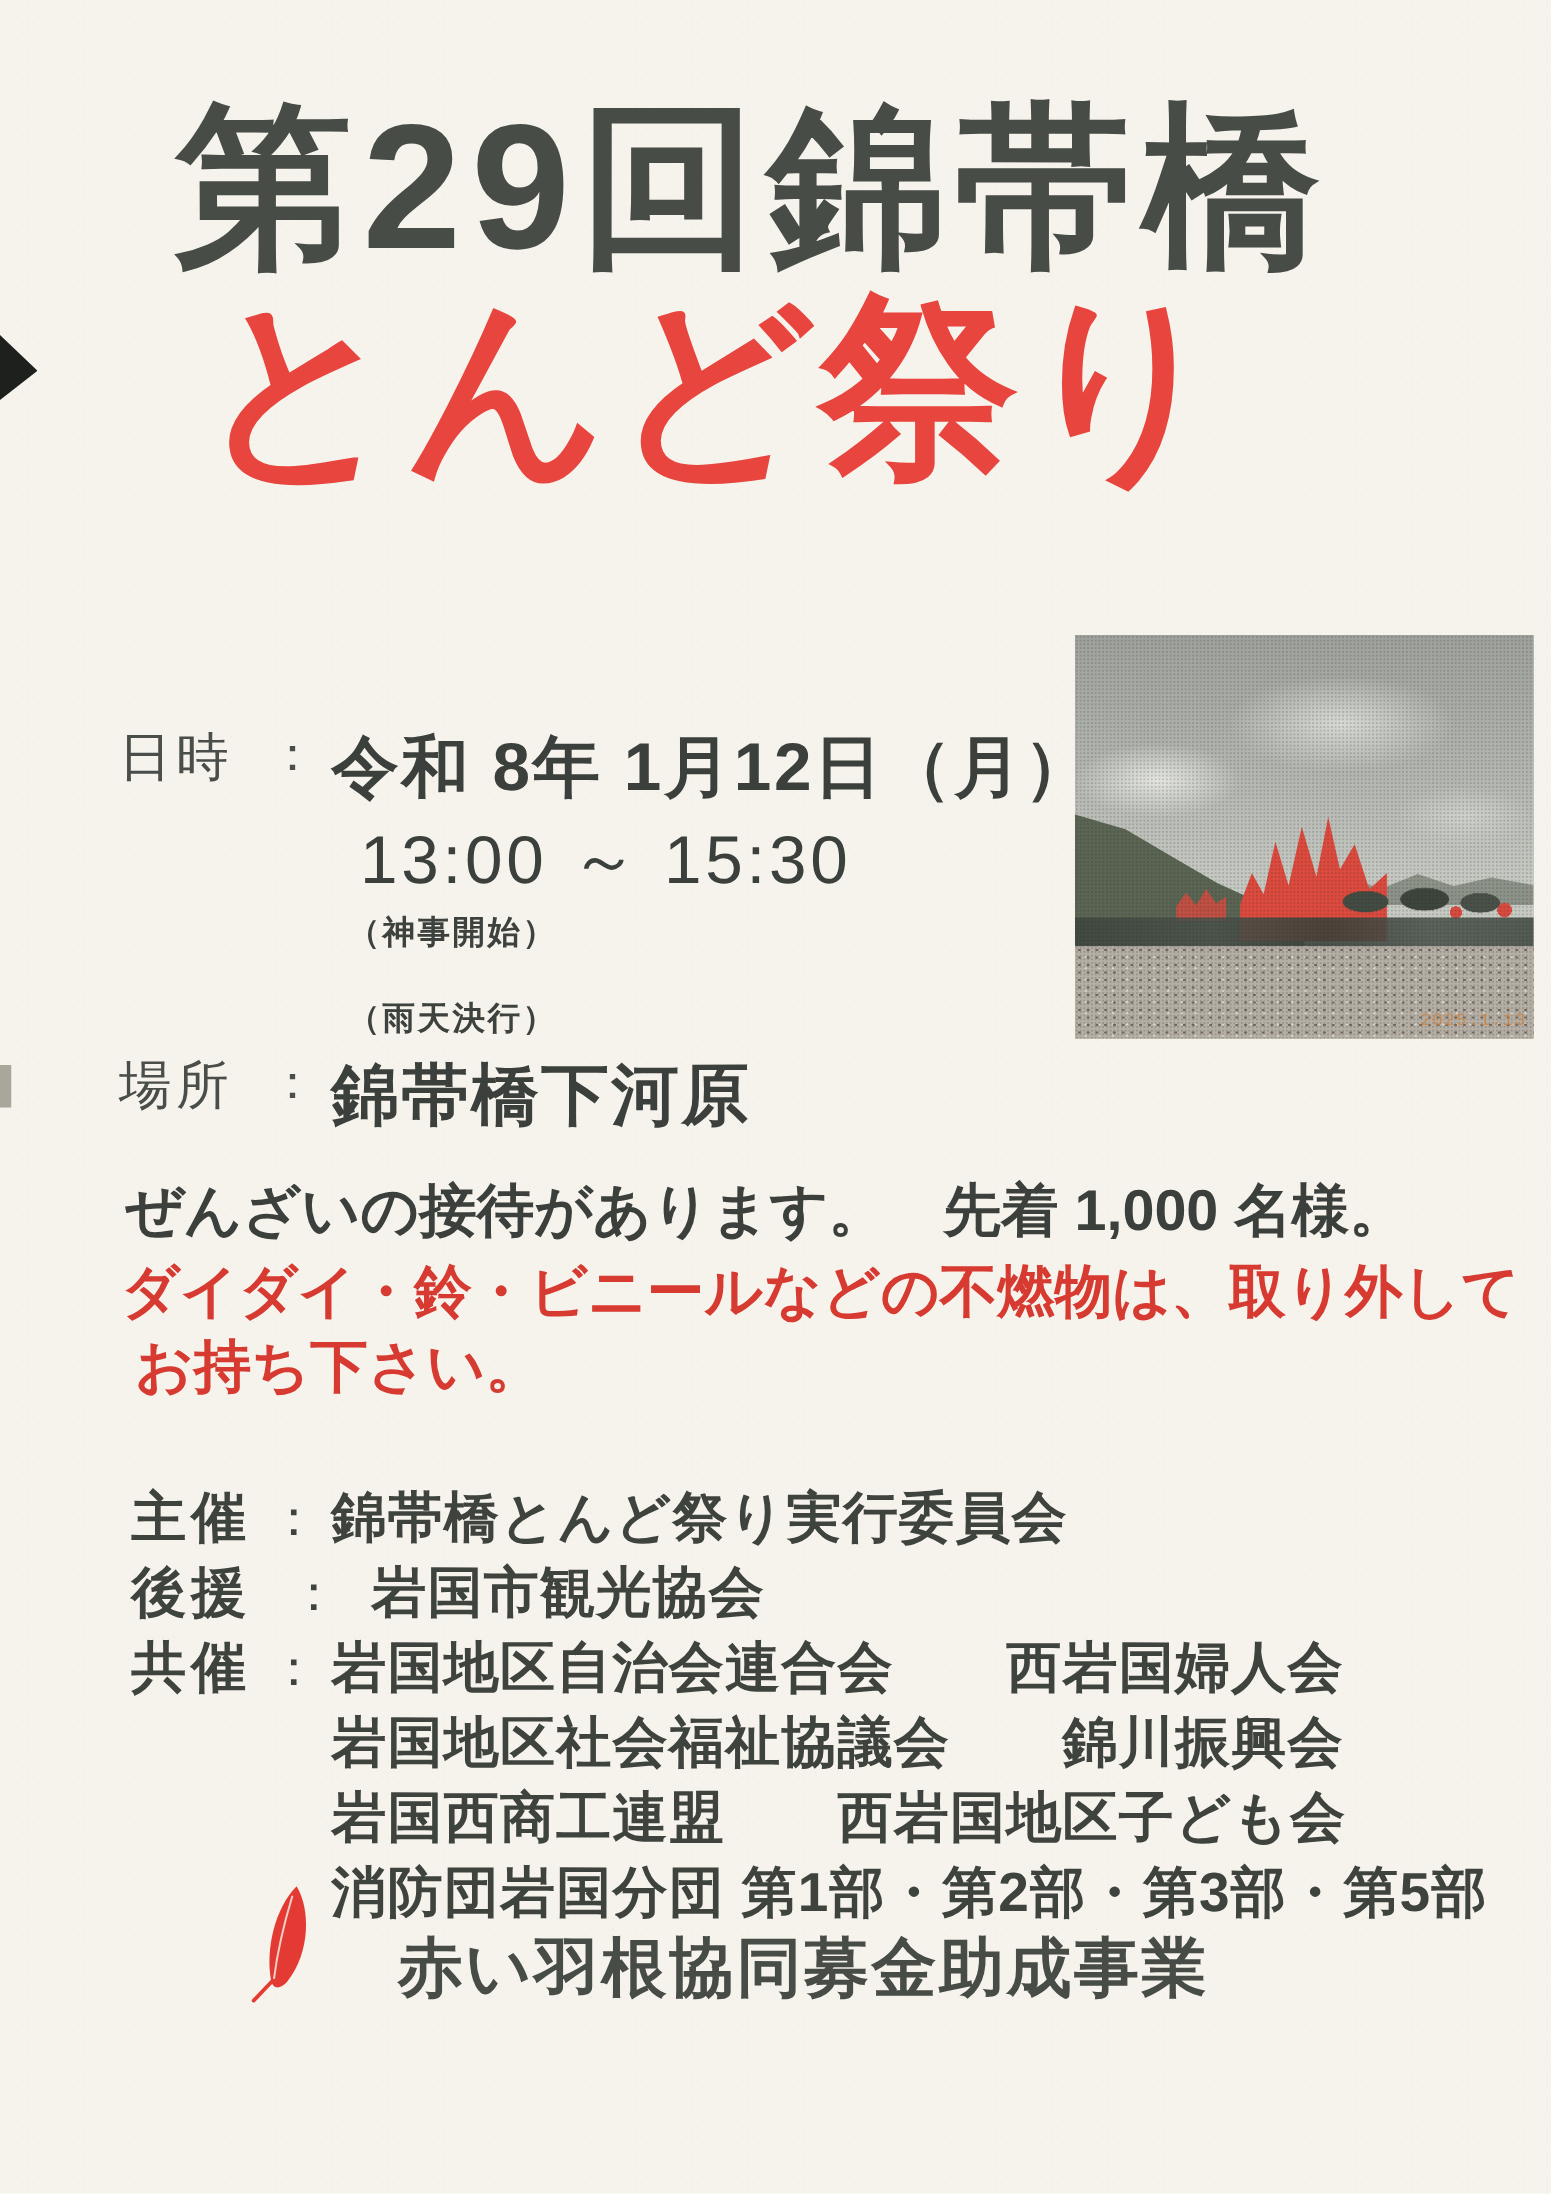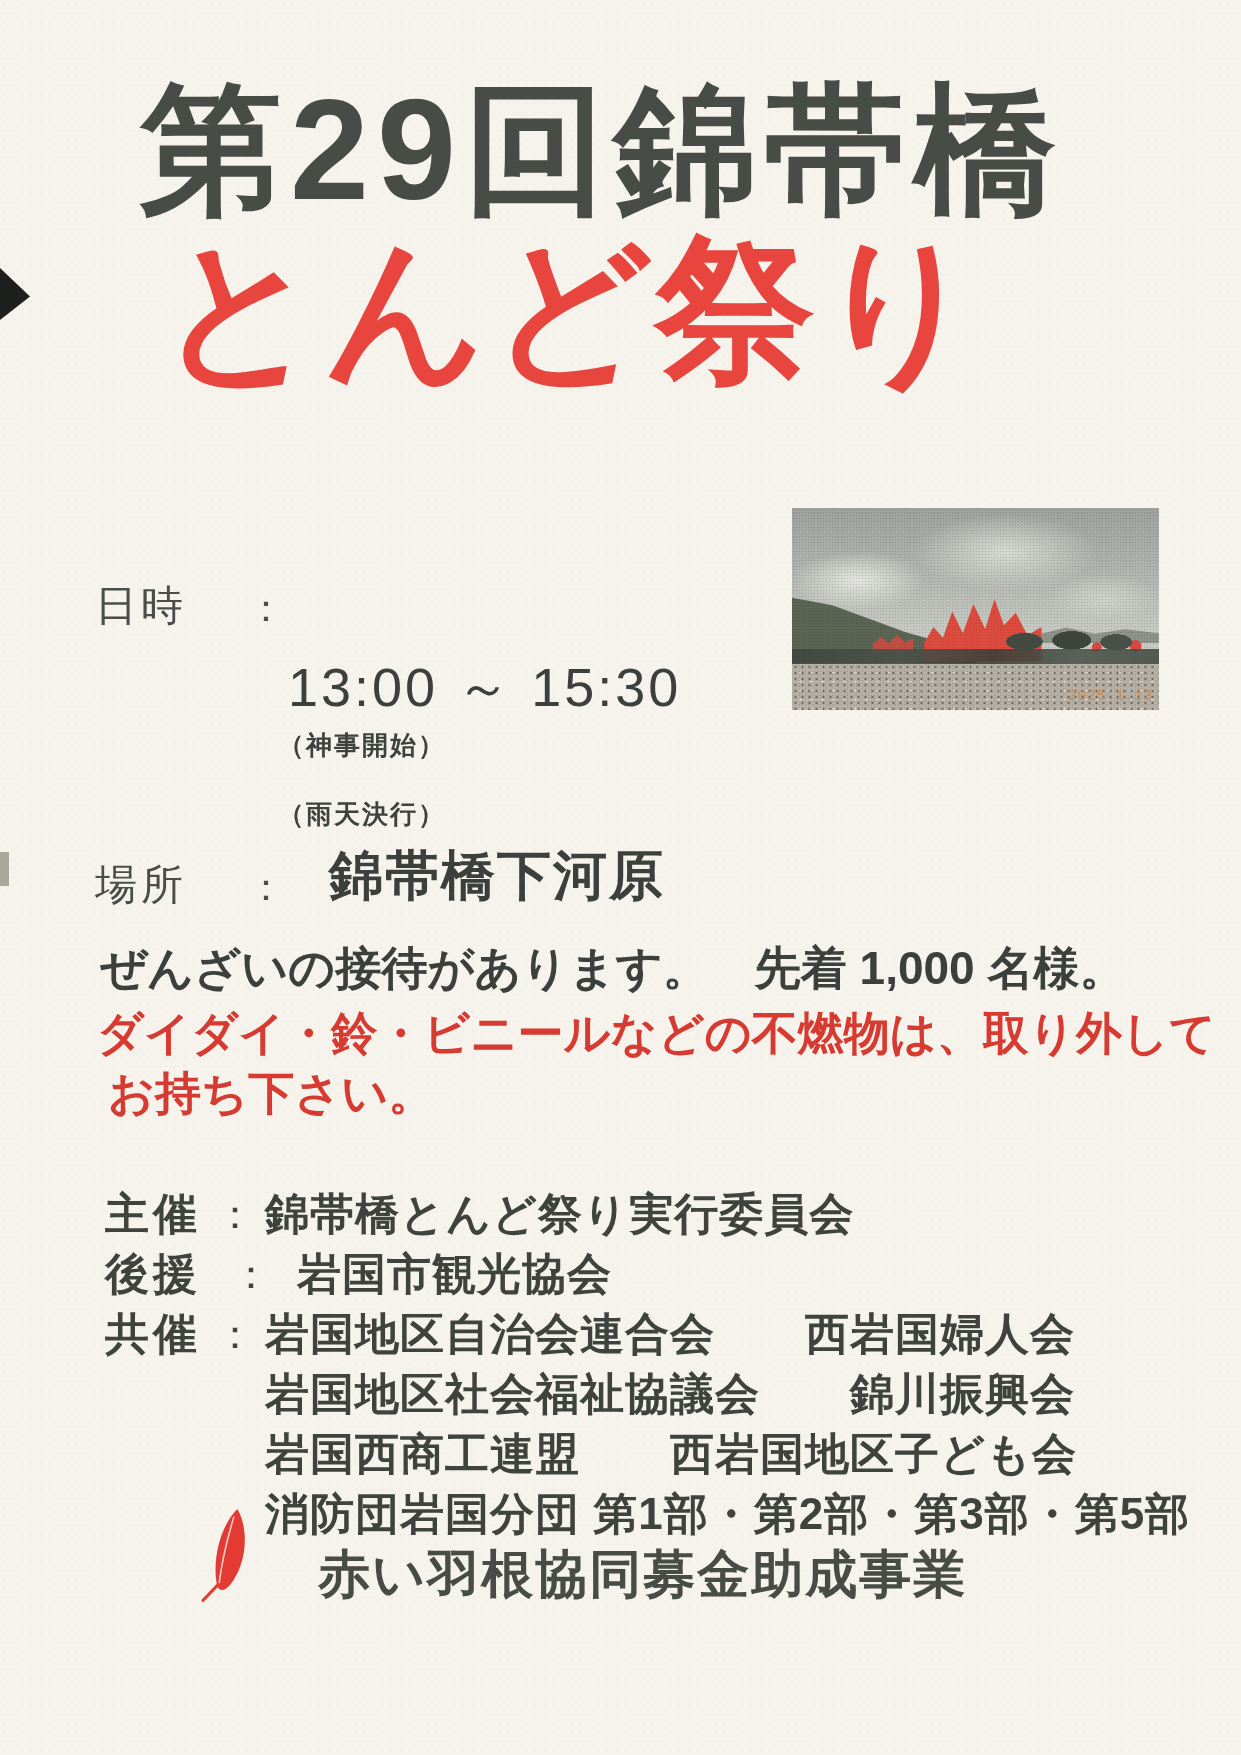--- a/index.html
+++ b/index.html
@@ -21,21 +21,21 @@
     font-size:142px;font-weight:700;letter-spacing:8px;
     color:var(--ink-heavy,#474c47);line-height:1.1;
   }
   .title2{
     top:222px;left:158px;
     font-size:160px;font-weight:700;letter-spacing:2px;
     color:var(--accent,#e8453e);line-height:1.1;
   }
 
   
-  .row{display:flex;align-items:flex-end;gap:32px;}
+  .row{display:flex;align-items:flex-start;}
   .sch-label{width:108px;font-size:42px;font-weight:400;color:#4a4e4a;letter-spacing:4px;}
   .sch-colon{width:62px;font-size:38px;font-weight:400;color:#4a4e4a;text-align:center;}
   .sch-value{font-size:54px;font-weight:700;color:#3c403c;letter-spacing:2px;}
   .time-range{left:288px;top:652px;font-size:54px;font-weight:400;color:#3c403c;letter-spacing:3px;}
   .note{left:278px;font-size:26px;font-weight:700;color:#3e423e;letter-spacing:2px;}
 
   
   .zenzai{left:100px;top:938px;font-size:46px;font-weight:700;color:#3c403c;}
   .warn{font-size:46px;font-weight:700;color:var(--warn-red,#d63a30);}
 
@@ -44,21 +44,21 @@
   .org-label{width:100px;letter-spacing:4px;}
   .org-colon{width:60px;text-align:center;font-weight:400;font-size:40px;}
   .org-content{letter-spacing:1px;}
 
   
   .feather-wrap{left:194px;top:1506px;width:66px;height:100px;transform:rotate(10deg);}
   .footer-caption{left:318px;top:1540px;font-size:52px;font-weight:700;color:#474c47;letter-spacing:2px;}
 
   
   .photo{
-    left:792px;top:508px;width:367px;height:202px;
+    left:860px;top:508px;width:367px;height:323px;
     overflow:hidden;background:#c7c9c3;
   }
   .photo *{position:absolute;}
   .ph-sky{
     inset:0;
     background:
       radial-gradient(ellipse 95px 42px at 18% 36%, #e4e5e0 0%, transparent 70%),
       radial-gradient(ellipse 130px 55px at 58% 22%, #d7d9d3 0%, transparent 70%),
       radial-gradient(ellipse 80px 35px at 85% 45%, #cfd1cb 0%, transparent 70%),
       linear-gradient(180deg,#9ea19c 0%,#b4b7b1 35%,#c6c8c2 60%,#cdcfc9 100%);
@@ -140,20 +140,21 @@
     <div class="ph-band"></div>
     <div class="ph-boat"></div>
     <div class="ph-ground"></div>
     <div class="ph-halftone"></div>
     <div class="ph-timestamp">2025.1.13</div>
   </div>
 
   <div class="abs row" style="left:95px;top:578px;">
     <span class="sch-label">日時</span>
     <span class="sch-colon">：</span>
+    <span class="sch-value">令和 8年 1月12日（月）</span>
   </div>
   <div class="abs time-range">13:00 ～ 15:30</div>
   <div class="abs note" style="top:728px;">（神事開始）</div>
   <div class="abs note" style="top:797px;">（雨天決行）</div>
 
   <div class="abs row" style="left:95px;top:840px;">
     <span class="sch-label">場所</span>
     <span class="sch-colon">：</span>
     <span class="sch-value">錦帯橋下河原</span>
   </div>

